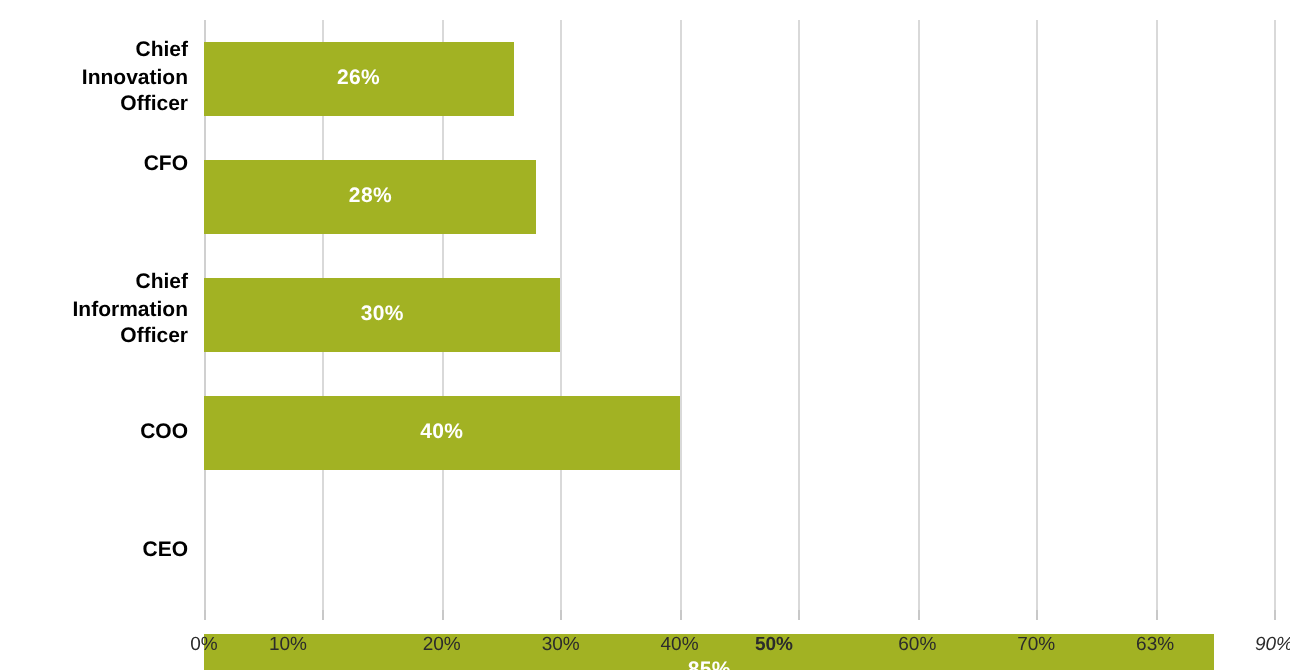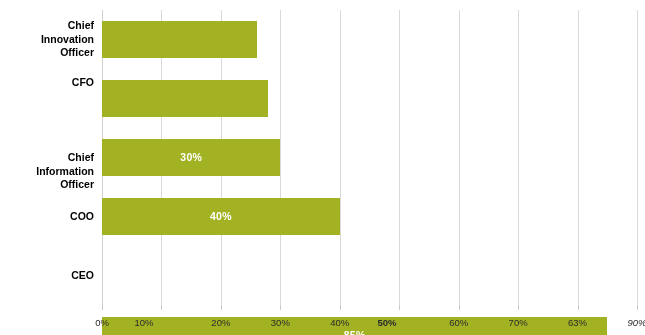--- a/index.html
+++ b/index.html
@@ -110,21 +110,21 @@
 
 <div id="chart-root">
 
   <div id="category-labels">
       <div class="cat-label-box" style="top: 21px;">
         <span>Chief Innovation Officer</span>
       </div>
       <div class="cat-label-box" style="top: 64px;">
         <span>CFO</span>
       </div>
-      <div class="cat-label-box" style="top: 153px;">
+      <div class="cat-label-box" style="top: 137px;">
         <span>Chief Information Officer</span>
       </div>
       <div class="cat-label-box" style="top: 198px;">
         <span>COO</span>
       </div>
       <div class="cat-label-box" style="top: 257px;">
         <span>CEO</span>
       </div>
     </div>
 
@@ -137,23 +137,25 @@
         <div class="gridline" style="left: 237.778px;"></div>
         <div class="gridline" style="left: 297.222px;"></div>
         <div class="gridline" style="left: 356.667px;"></div>
         <div class="gridline" style="left: 416.111px;"></div>
         <div class="gridline" style="left: 475.556px;"></div>
         <div class="gridline" style="left: 535px;"></div>
       </div>
     <div id="bars">
         <div class="bar-row" style="top: 11px; width: 535px;">
           <div class="bar" style="width: 154.556px; background: rgb(162, 178, 35);"></div>
+          <div class="bar-value" style="left: 0px; width: 154.556px;">26%</div>
         </div>
         <div class="bar-row" style="top: 70px; width: 535px;">
           <div class="bar" style="width: 166.444px; background: rgb(162, 178, 35);"></div>
+          <div class="bar-value" style="left: 0px; width: 166.444px;">28%</div>
         </div>
         <div class="bar-row" style="top: 129px; width: 535px;">
           <div class="bar" style="width: 178.333px; background: rgb(162, 178, 35);"></div>
           <div class="bar-value" style="left: 0px; width: 178.333px;">30%</div>
         </div>
         <div class="bar-row" style="top: 188px; width: 535px;">
           <div class="bar" style="width: 237.778px; background: rgb(162, 178, 35);"></div>
           <div class="bar-value" style="left: 0px; width: 237.778px;">40%</div>
         </div>
         <div class="bar-row" style="top: 259px; width: 535px; margin-top: 48px;">

